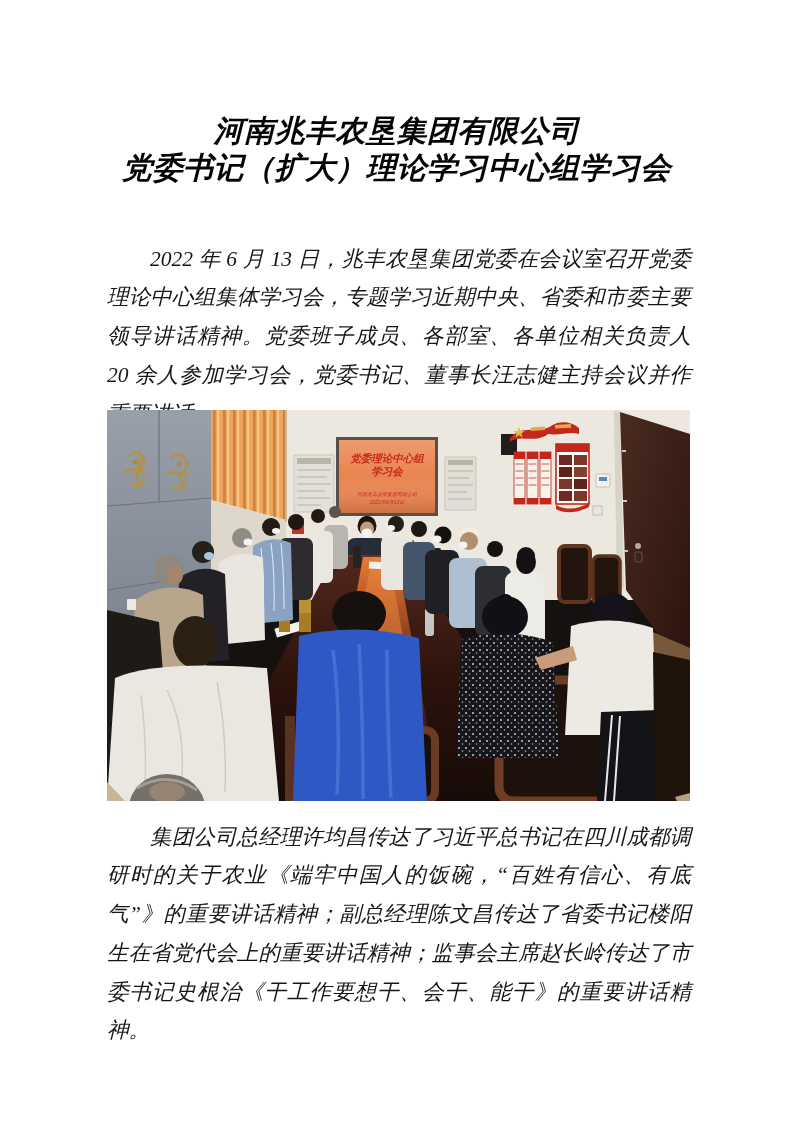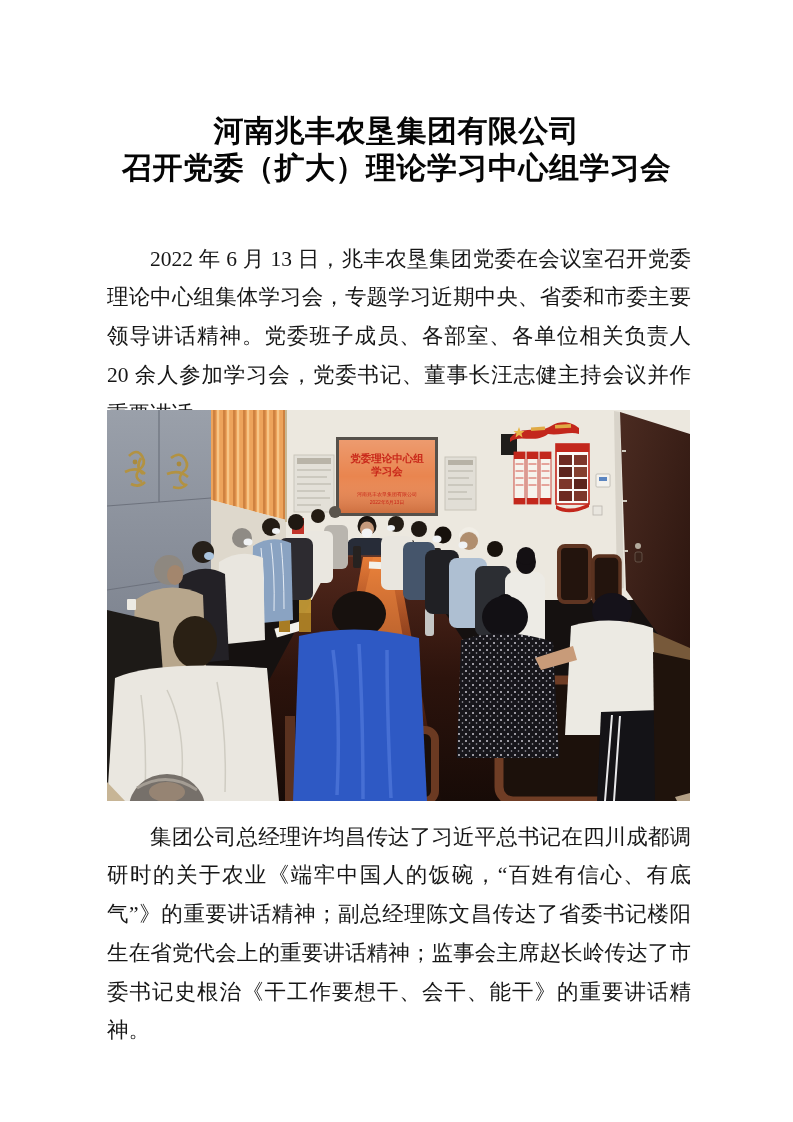--- a/index.html
+++ b/index.html
@@ -1,18 +1,18 @@
 <!DOCTYPE html>
 <html><head>
 <meta charset="utf-8">
 <style>
   html,body{margin:0;padding:0;background:#ffffff;}
   .page{
     position:relative;width:793px;height:1122px;background:#ffffff;overflow:hidden;
-    font-family:"Liberation Serif","DejaVu Serif",serif;color:#111;
+    font-family:"Liberation Serif","DejaVu Serif",serif;color:#111;font-style:italic;
   }
   .doc-title{
     position:absolute;top:112px;left:0;width:793px;text-align:center;
     font-size:30px;line-height:37px;font-weight:700;color:#050505;letter-spacing:0.5px;
   }
   .body-para{
     position:absolute;left:107px;width:584px;
     font-size:21.5px;line-height:38.8px;text-align:justify;text-justify:inter-character;
     text-indent:2em;color:#161616;
   }
@@ -23,21 +23,21 @@
   }
   svg text{font-family:"Liberation Sans","DejaVu Sans",sans-serif;}
 </style>
 </head>
 <body>
 
 <div class="page">
 
   <div class="doc-title">
     <div>河南兆丰农垦集团有限公司</div>
-    <div>召开党委（扩大）理论学习中心组学习会</div>
+    <div>党委书记（扩大）理论学习中心组学习会</div>
   </div>
 
   <p id="para1" class="body-para">2022 年 6 月 13 日，兆丰农垦集团党委在会议室召开党委理论中心组集体学习会，专题学习近期中央、省委和市委主要领导讲话精神。党委班子成员、各部室、各单位相关负责人 20 余人参加学习会，党委书记、董事长汪志健主持会议并作重要讲话。</p>
 
   <div class="photo-wrap">
     <svg width="583" height="391" viewBox="0 0 583 391">
       <defs>
         <linearGradient id="gwall" x1="0" y1="0" x2="0" y2="1">
           <stop offset="0" stop-color="#9aa0aa"></stop>
             <stop offset="1" stop-color="#7b818d"></stop>

